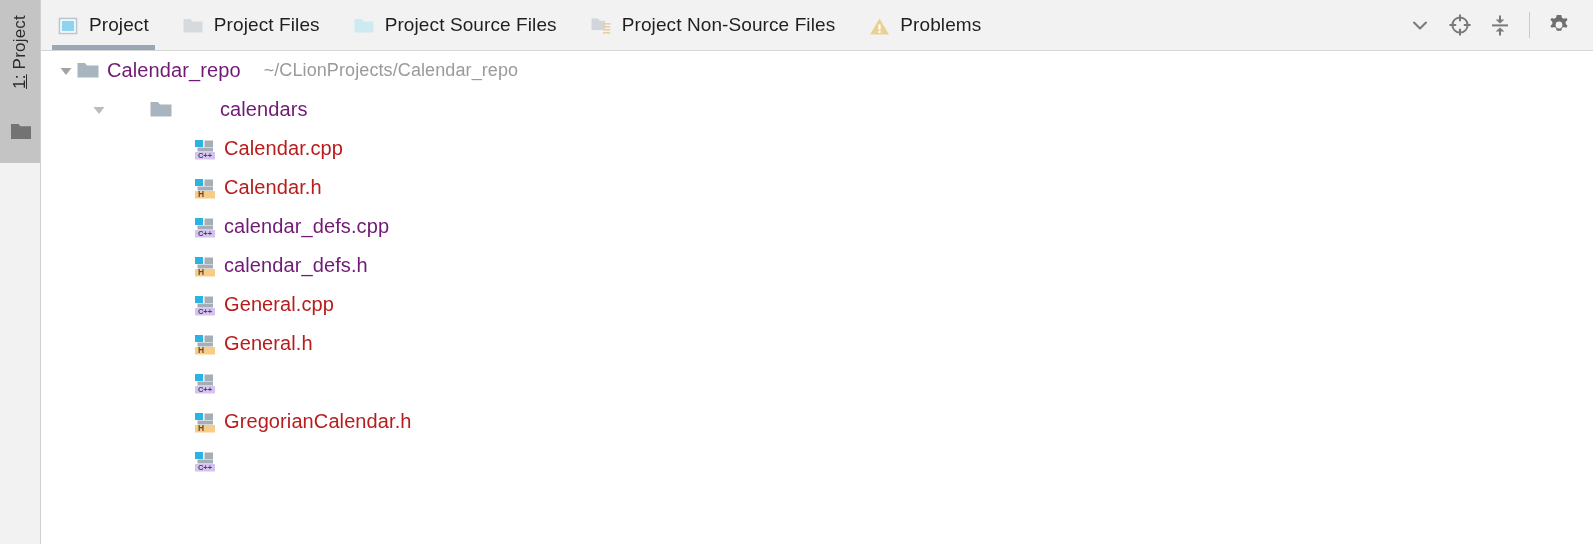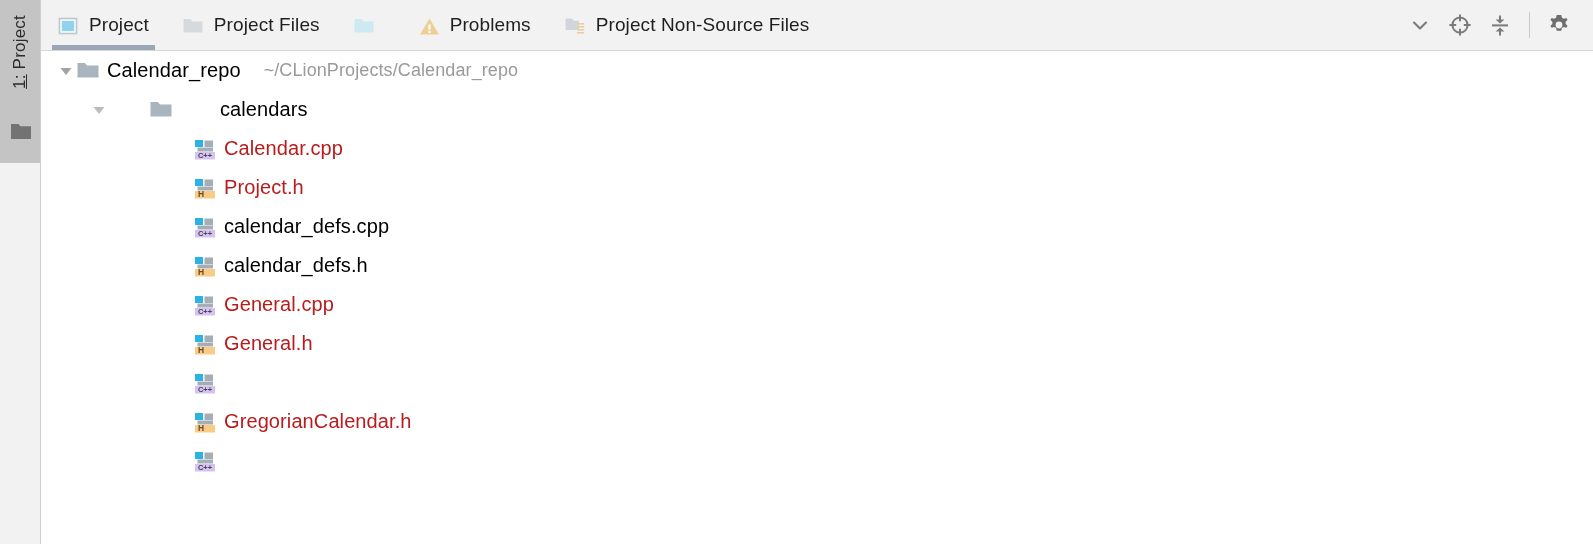--- a/index.html
+++ b/index.html
@@ -159,21 +159,21 @@
   }
   .row-ico {
     width: 22px;
     height: 20px;
     flex: 0 0 22px;
     margin-right: 8px;
     position: relative;
   }
   .row-label {
     font-size: 20px;
-    color: #000000;
+    color: #701a75;
     letter-spacing: 0.1px;
   }
   .row-label.vcs {
     color: #b91c1c;
   }
   .row-sub {
     font-size: 18px;
     color: #9a9a9a;
     margin-left: 23px;
     letter-spacing: 0.1px;
@@ -224,46 +224,47 @@
         </span>
         <span class="tab-label">Project Files</span>
       </div>
 
       <div class="tab">
         <span class="tab-ico">
           <svg width="20" height="17" viewBox="0 0 20 17">
             <path d="M0.5 2 h7 l2 2.4 H19.5 V15.5 H0.5 Z" fill="#cde9f2"></path>
           </svg>
         </span>
-      </div>
-
-      <div class="tab">
-        <span class="tab-ico">
-          <svg width="21" height="19" viewBox="0 0 21 19">
-            <path d="M10.5 1.5 L20 17.5 H1 Z" fill="#edcf96"></path>
-            <rect x="9.4" y="7.5" width="2.2" height="5" fill="#ffffff"></rect>
-            <rect x="9.4" y="13.7" width="2.2" height="2.2" fill="#ffffff"></rect>
-          </svg>
-        </span>
-        <span class="tab-label">Problems</span>
+        <span class="tab-label">Project Source Files</span>
       </div>
 
       <div class="tab">
         <span class="tab-ico">
           <svg width="20" height="17" viewBox="0 0 20 17">
             <path d="M0.5 1.5 h6.4 l1.8 2.2 H14 V13 H0.5 Z" fill="#d2d6dc"></path>
             <rect x="12" y="6" width="7.2" height="1.6" fill="#e8cfa0"></rect>
             <rect x="12" y="9" width="7.2" height="1.6" fill="#e8cfa0"></rect>
             <rect x="12" y="12" width="7.2" height="1.6" fill="#e8cfa0"></rect>
             <rect x="12" y="15" width="7.2" height="1.6" fill="#e8cfa0"></rect>
           </svg>
         </span>
         <span class="tab-label">Project Non-Source Files</span>
       </div>
 
+      <div class="tab">
+        <span class="tab-ico">
+          <svg width="21" height="19" viewBox="0 0 21 19">
+            <path d="M10.5 1.5 L20 17.5 H1 Z" fill="#edcf96"></path>
+            <rect x="9.4" y="7.5" width="2.2" height="5" fill="#ffffff"></rect>
+            <rect x="9.4" y="13.7" width="2.2" height="2.2" fill="#ffffff"></rect>
+          </svg>
+        </span>
+        <span class="tab-label">Problems</span>
+      </div>
+
       <div class="tabbar-right">
         <div class="tb-btn">
           <svg width="22" height="22" viewBox="0 0 22 22">
             <path d="M5 8.5 L11 14.5 L17 8.5" fill="none" stroke="#7a7a7a" stroke-width="2.1" stroke-linecap="round" stroke-linejoin="round"></path>
           </svg>
         </div>
         <div class="tb-btn">
           <svg width="26" height="26" viewBox="0 0 26 26">
             <circle cx="13" cy="13" r="7.6" fill="none" stroke="#7a7a7a" stroke-width="2"></circle>
             <path d="M13 2.4 V9.2 M13 16.8 V23.6 M2.4 13 H9.2 M16.8 13 H23.6" stroke="#7a7a7a" stroke-width="2" stroke-linecap="butt"></path>
@@ -335,21 +336,21 @@
       <div class="row ind-2">
         <span class="row-ico">
           <svg width="22" height="21" viewBox="0 0 22 21">
             <rect x="1" y="1" width="8" height="7" fill="#2bb3e3"></rect>
             <rect x="10.5" y="1.5" width="8.5" height="6.5" fill="#a5adb5"></rect>
             <rect x="3.5" y="8.5" width="15.5" height="4" fill="#a5adb5"></rect>
             <rect x="1" y="13" width="20" height="7.5" fill="#f8cb86"></rect>
             <text x="7" y="19.4" font-family="'Liberation Sans', sans-serif" font-size="8.5" font-weight="bold" fill="#6a4a27" text-anchor="middle">H</text>
           </svg>
         </span>
-        <span class="row-label vcs">Project.h</span>
+        <span class="row-label vcs">Calendar.h</span>
       </div>
 
       <div class="row ind-2">
         <span class="row-ico">
           <svg width="22" height="21" viewBox="0 0 22 21">
             <rect x="1" y="1" width="8" height="7" fill="#2bb3e3"></rect>
             <rect x="10.5" y="1.5" width="8.5" height="6.5" fill="#a5adb5"></rect>
             <rect x="3.5" y="8.5" width="15.5" height="4" fill="#a5adb5"></rect>
             <rect x="1" y="13" width="20" height="7.5" fill="#d5c3ef"></rect>
             <text x="11" y="19.2" font-family="'Liberation Sans', sans-serif" font-size="7.5" font-weight="bold" fill="#4d4157" text-anchor="middle">C++</text>

